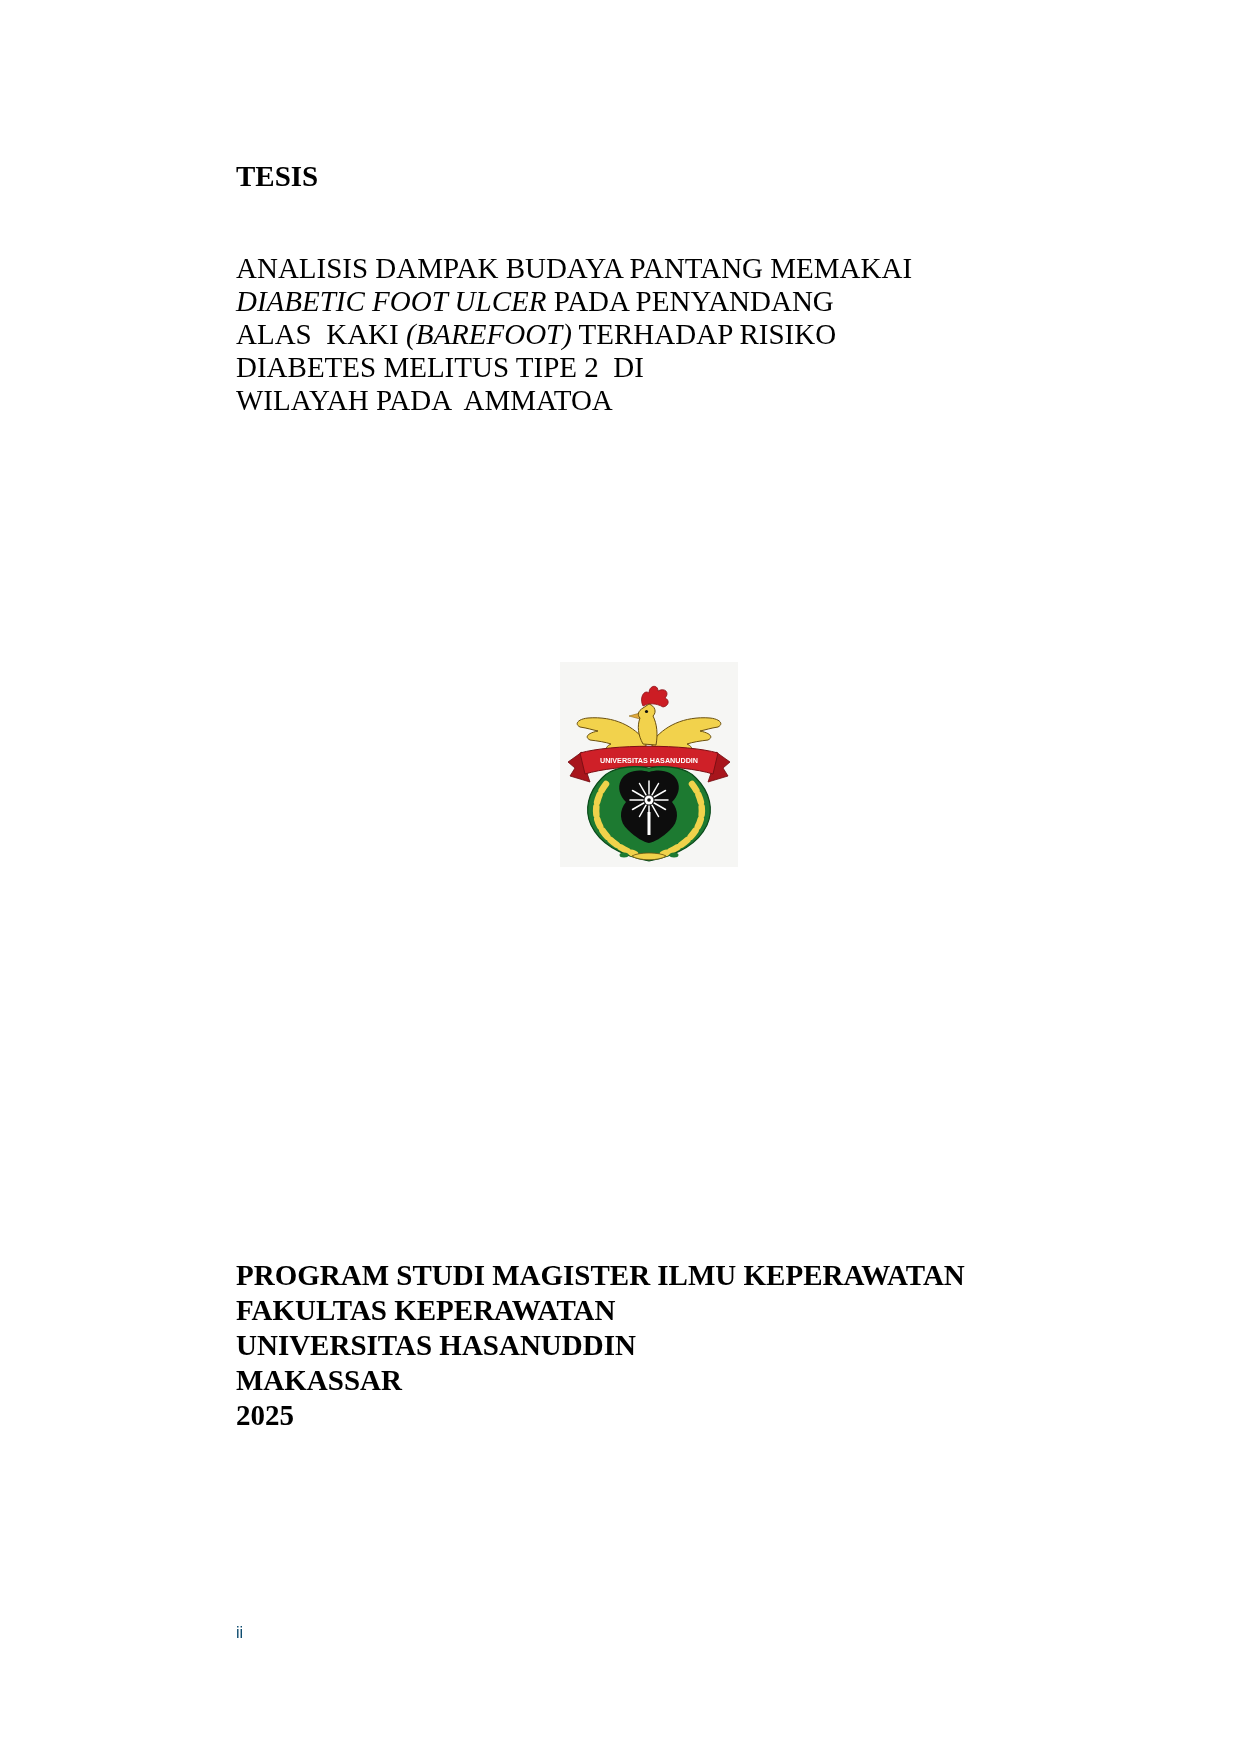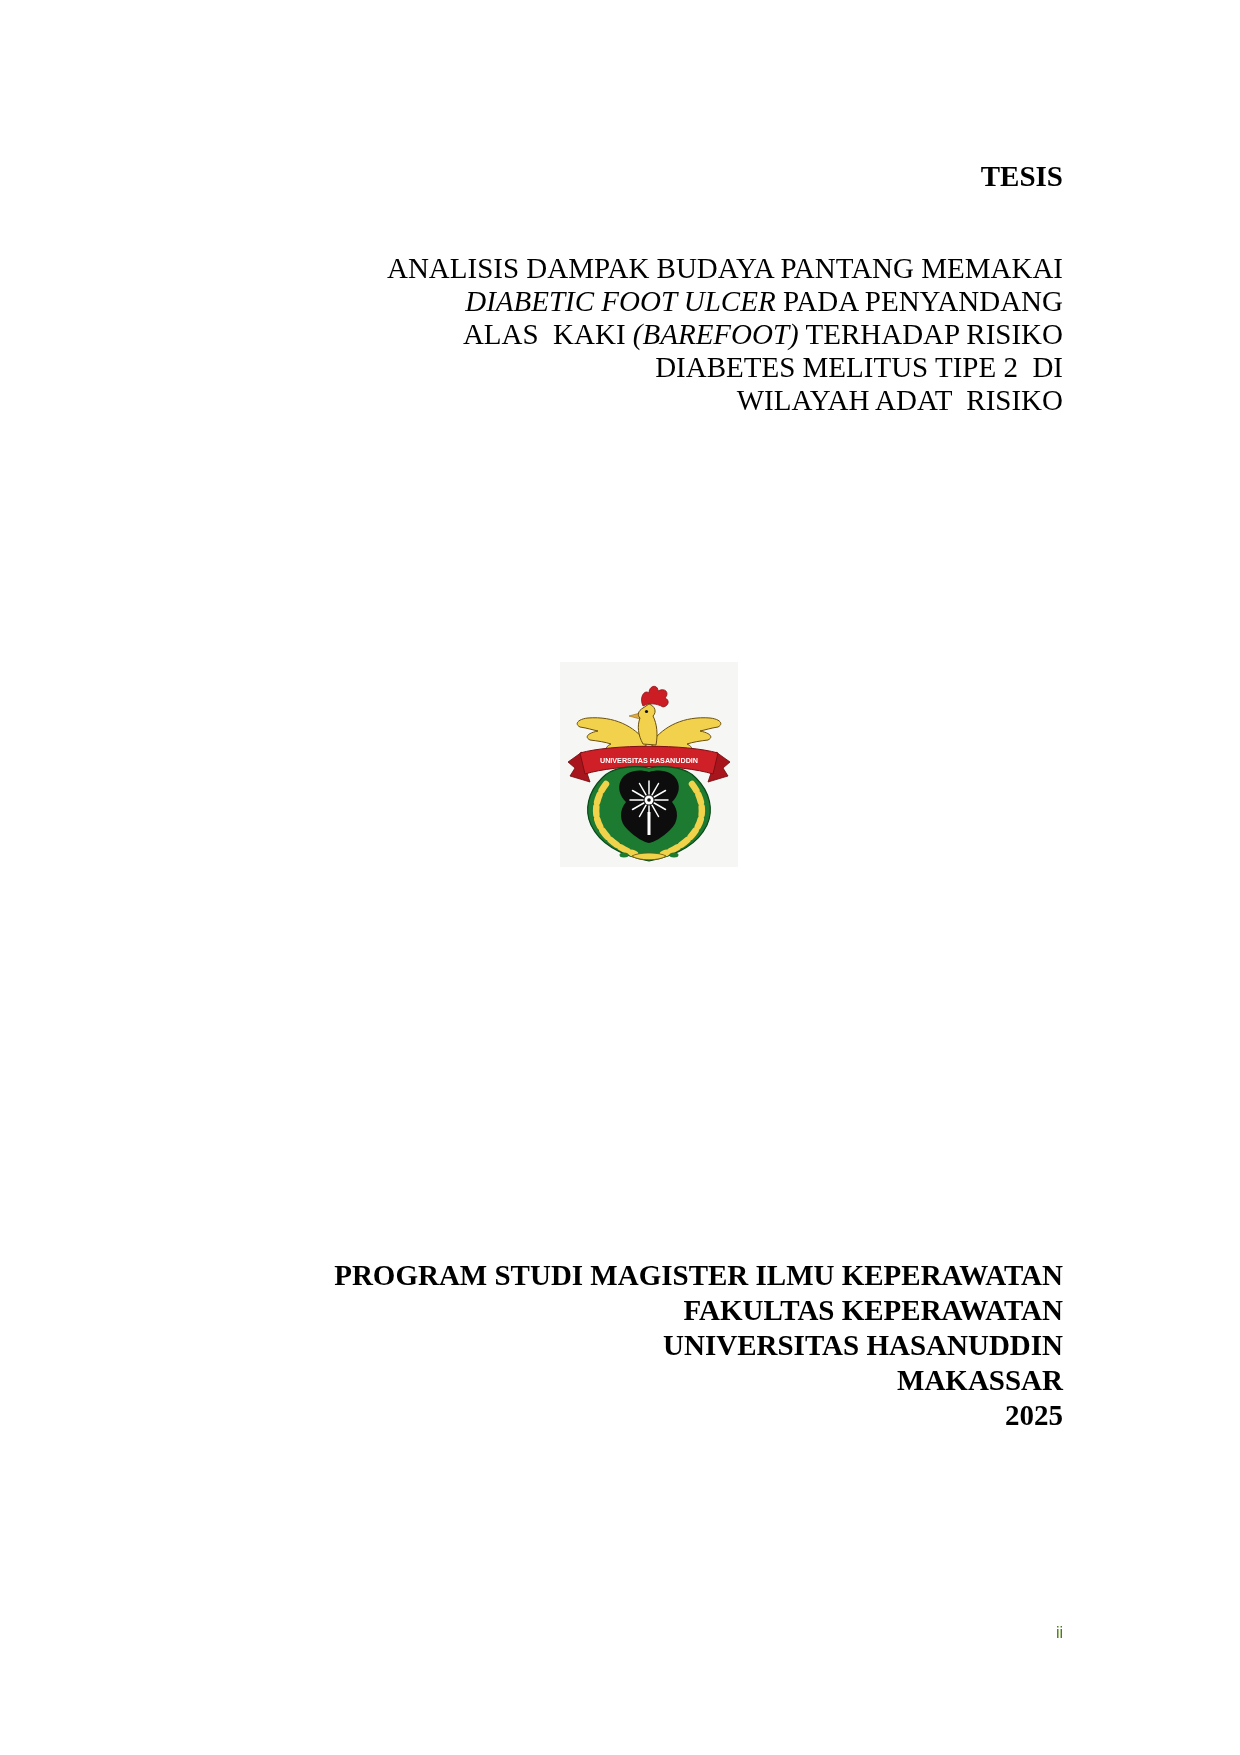--- a/index.html
+++ b/index.html
@@ -9,21 +9,21 @@
     height: 1755px;
     background: #ffffff;
     font-family: "Liberation Serif", serif;
     color: #000000;
     overflow: hidden;
   }
   .col {
     position: absolute;
     left: 236px;
     width: 827px;
-    text-align: right;
+    text-align: left;
   }
   .doc-line { white-space: pre-wrap; }
   .it { font-style: italic; }
 
   .tesis-block {
     top: 160px;
     font-size: 29px;
     font-weight: bold;
     line-height: 33px;
   }
@@ -50,39 +50,38 @@
     top: 1258px;
     font-size: 29px;
     font-weight: bold;
     line-height: 35px;
   }
   .page-number {
     position: absolute;
     left: 236px;
     width: 827px;
     top: 1624px;
-    text-align: right;
     font-family: "Liberation Sans", sans-serif;
     font-size: 16px;
-    color: #4d7c0f;
+    color: #0c4a6e;
   }
 </style>
 </head>
 <body>
 
 <div class="page">
 
   <div class="col tesis-block doc-line">TESIS</div>
 
   <div class="col title-block">
     <div class="doc-line">ANALISIS DAMPAK BUDAYA PANTANG MEMAKAI</div>
     <div class="doc-line"><span class="it">DIABETIC FOOT ULCER</span><span> PADA PENYANDANG</span></div>
     <div class="doc-line"><span>ALAS  KAKI </span><span class="it">(BAREFOOT)</span><span> TERHADAP RISIKO</span></div>
     <div class="doc-line">DIABETES MELITUS TIPE 2  DI</div>
-    <div class="doc-line">WILAYAH ADAT  RISIKO</div>
+    <div class="doc-line">WILAYAH PADA  AMMATOA</div>
   </div>
 
   <div class="logo-box">
     <svg viewBox="0 0 178 205" width="178" height="205">
       <rect width="178" height="205" fill="#f6f6f4"></rect>
       <g stroke-linejoin="round">
 
         <path d="M86,80 C74,64 54,54 28,56 C18,57 14,62 20,65 C27,66 33,68 38,69 C28,71 24,75 30,78 C38,79 45,80 51,82 C44,85 45,90 53,90 C64,90 76,86 86,84 Z" fill="#f2d24c" stroke="#6b500e" stroke-width="1"></path>
         <path d="M86,80 C74,64 54,54 28,56 C18,57 14,62 20,65 C27,66 33,68 38,69 C28,71 24,75 30,78 C38,79 45,80 51,82 C44,85 45,90 53,90 C64,90 76,86 86,84 Z" fill="#f2d24c" stroke="#6b500e" stroke-width="1" transform="matrix(-1,0,0,1,178,0)"></path>
 

